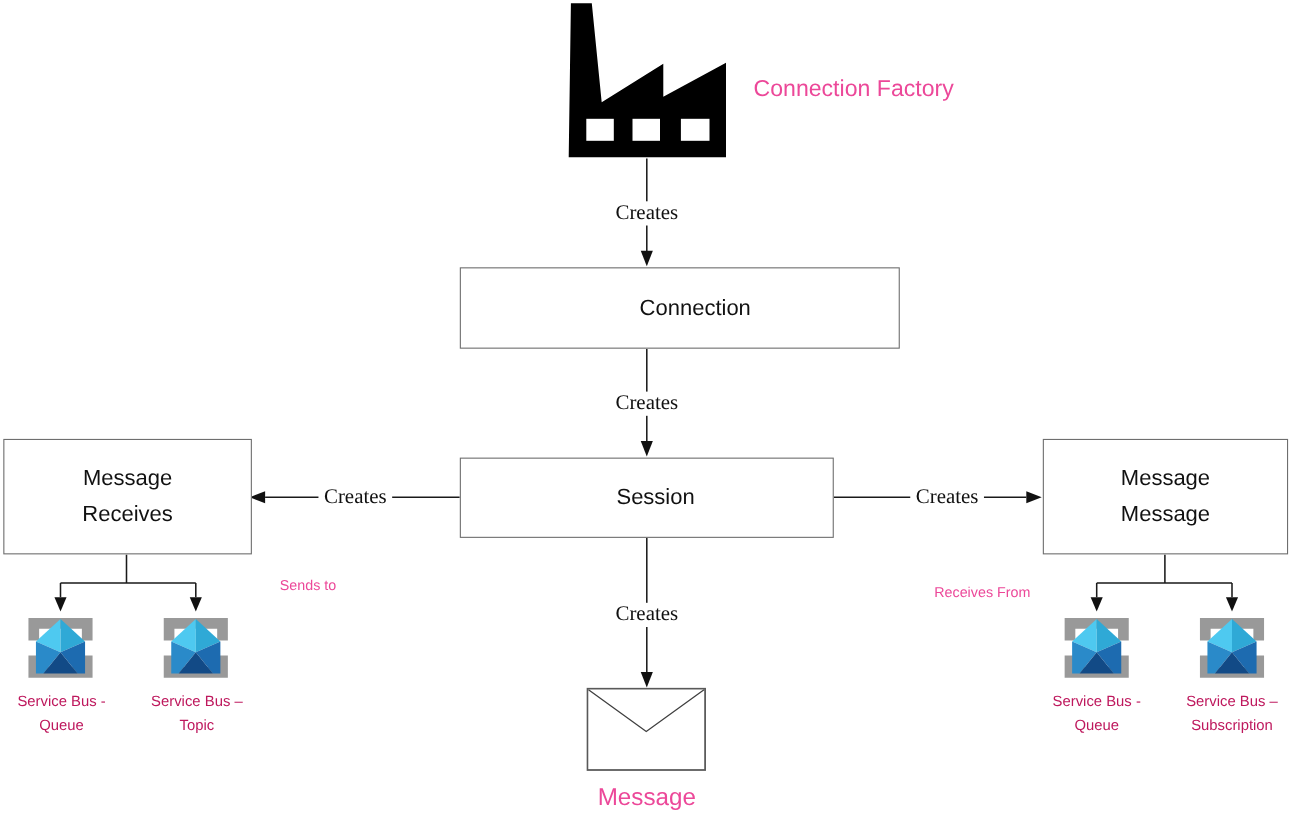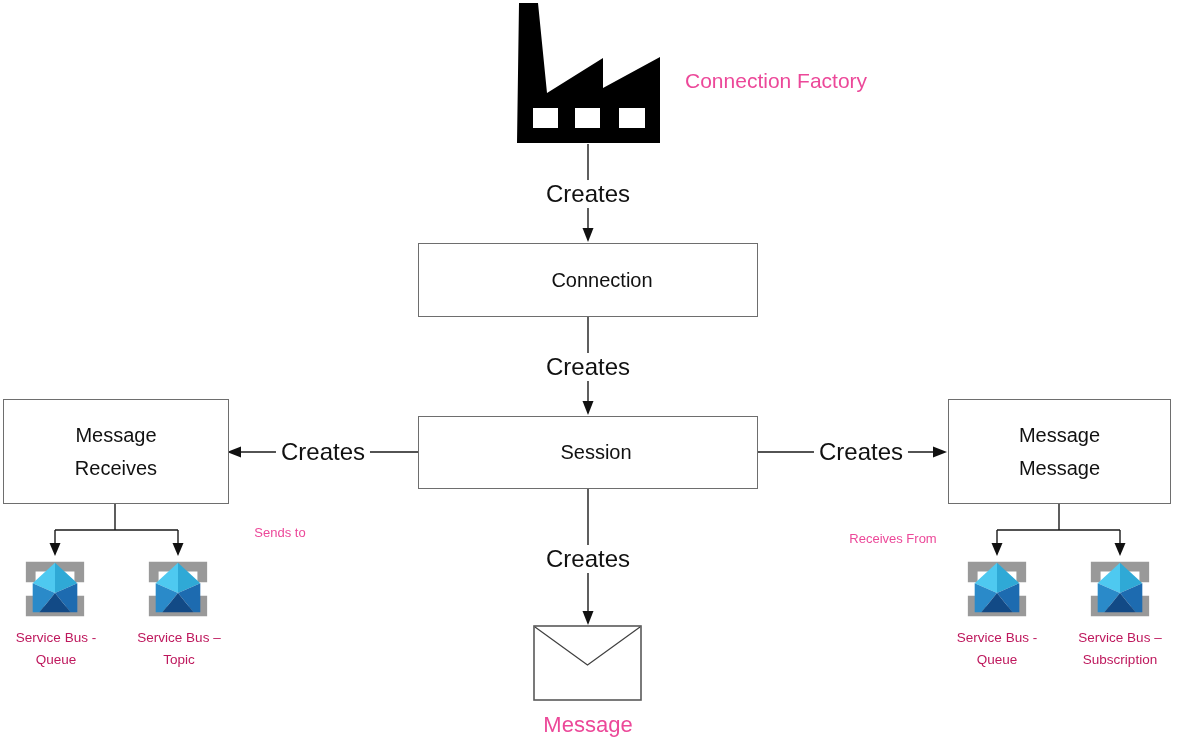--- a/index.html
+++ b/index.html
@@ -9,21 +9,21 @@
     font-family:"Liberation Sans", sans-serif; color:#1a1a1a; overflow:hidden;
   }
   svg.overlay { position:absolute; left:0; top:0; width:1181px; height:755px; z-index:1; pointer-events:none; }
   .node-box {
     position:absolute; z-index:2; background:#ffffff; border:1.6px solid #6e6e6e;
     display:flex; flex-direction:column; align-items:center; justify-content:center;
     font-size:20px; line-height:33px; text-align:center; color:#111;
   }
   .edge-label {
     position:absolute; z-index:3; background:#ffffff; padding:0 5px;
-    font-size:24px; white-space:nowrap; transform:translate(-50%,-50%); color:#111;
+    font-size:19px; white-space:nowrap; transform:translate(-50%,-50%); color:#111;font-family:Liberation Serif, serif;
   }
   .free-label { position:absolute; z-index:3; white-space:nowrap; color:#ec4899;text-align:center; }
   .factory-label { font-size:21px; }
   .flow-label { font-size:13px; transform:translate(-50%,-50%); }
   .message-label { font-size:22px; transform:translateX(-50%); }
   .icon-wrap { position:absolute; z-index:2; }
   .sb-label {
     position:absolute; z-index:3; transform:translateX(-50%); text-align:center;
     font-size:13.5px; line-height:22px; white-space:nowrap; color:#be185d;
   }
@@ -76,21 +76,21 @@
 
   <div class="edge-label" style="left:588px; top:194px;">Creates</div>
   <div class="edge-label" style="left:588px; top:367px;">Creates</div>
   <div class="edge-label" style="left:323px; top:452px;">Creates</div>
   <div class="edge-label" style="left:861px; top:452px;">Creates</div>
   <div class="edge-label" style="left:588px; top:559px;">Creates</div>
 
   <div class="free-label flow-label" style="left:280px; top:532px;">Sends to</div>
   <div class="free-label flow-label" style="left:893px; top:538px;">Receives From</div>
 
-  <div class="node-box" style="left:418px; top:243px; width:340px; height:74px;padding-left:28px;">
+  <div class="node-box" style="left:418px; top:243px; width:400px; height:74px;padding-left:28px;">
     <div>Connection</div>
   </div>
 
   <div class="node-box" style="left:418px; top:416px; width:340px; height:73px;padding-left:16px;">
     <div>Session</div>
   </div>
 
   <div class="node-box" style="left:3px; top:399px; width:226px; height:105px;">
     <div>Message</div>
     <div>Receives</div>

